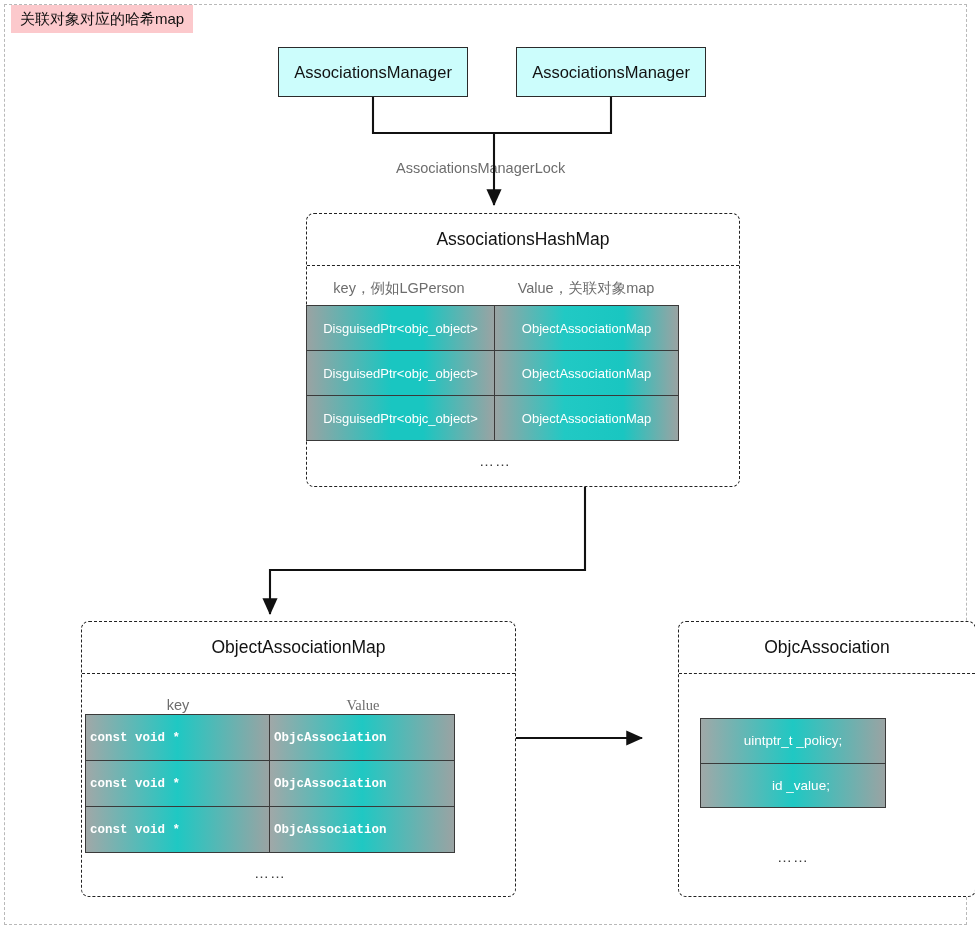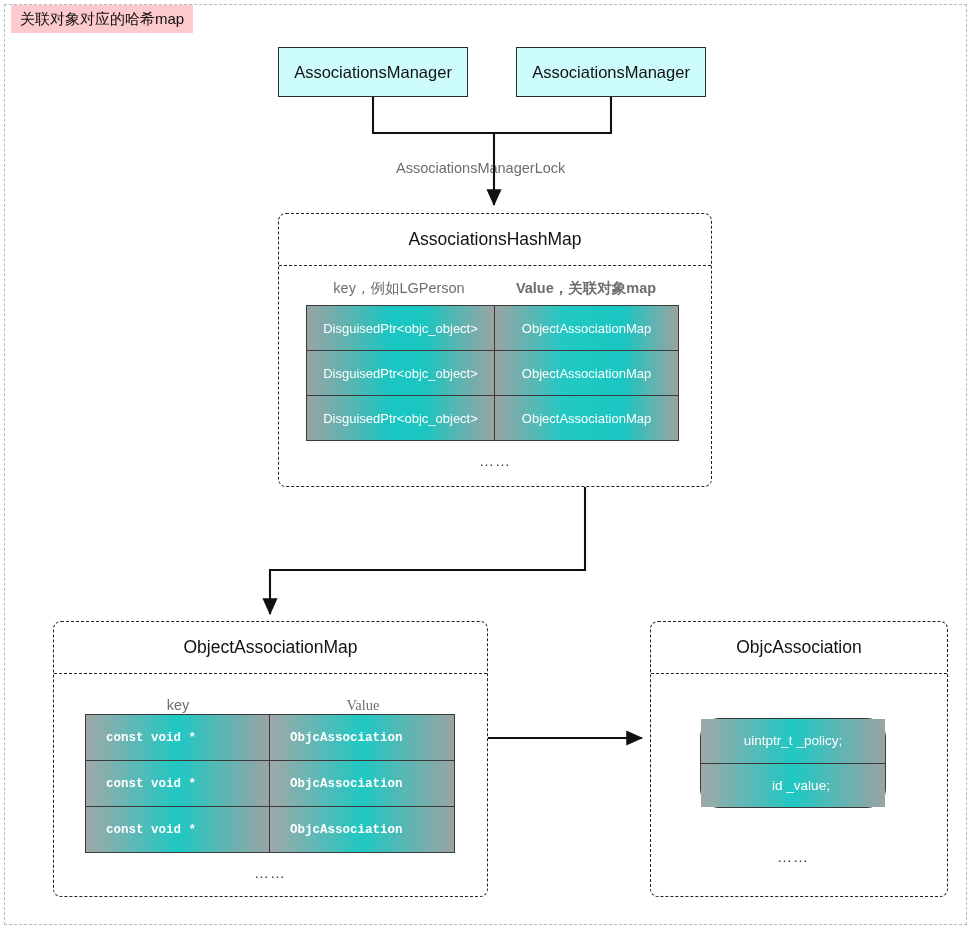--- a/index.html
+++ b/index.html
@@ -70,20 +70,21 @@
     white-space: nowrap;
   }
 
   
   .container-box {
     position: absolute;
     border: 1.6px dashed #222222;
     border-radius: 8px;
     box-sizing: border-box;
     background: #ffffff;
+    margin-left: 28px;
   }
   #hashmap-box  { left: 278px; top: 213px; width: 434px; height: 274px; }
   #oamap-box    { left: 53px;  top: 621px; width: 435px; height: 276px; }
   #objcassoc-box{ left: 650px; top: 621px; width: 298px; height: 276px; }
 
   .container-header {
     position: relative;
     height: 51px;
     border-bottom: 1.6px dashed #222222;
     display: flex;
@@ -122,21 +123,21 @@
   .cell + .cell { border-left: 1.4px solid #3a3a3a; }
 
   
   .grad-a { background: linear-gradient(90deg,#9aa3a3 0%, #19c6c1 45%, #19c6c1 62%, #9aa3a3 100%); }
   .grad-b { background: linear-gradient(90deg,#9aa3a3 0%, #21c9c4 38%, #19c6c1 70%, #9aa3a3 100%); }
   .grad-c { background: linear-gradient(90deg,#a0a8a8 0%, #1fc8c3 50%, #9aa3a3 100%); }
 
   .hm-cell { justify-content: center; font-size: 13px; }
   .mono-cell {
     justify-content: flex-start;
-    padding-left: 20px;
+    padding-left: 4px;
     font-family: "Liberation Mono", "DejaVu Sans Mono", monospace;
     font-size: 12.5px;
     font-weight: bold;
   }
   .assoc-cell { justify-content: center; font-size: 13.5px; }
 
   .ellipsis {
     position: absolute;
     font-size: 15px;
     color: #3a3a3a;
@@ -176,21 +177,21 @@
     <path d="M585,440 L585,570 L270,570 L270,614" fill="none" stroke="#111111" stroke-width="2.1" marker-end="url(#arrowhead)"></path>
 
     <path d="M455,738 L642,738" fill="none" stroke="#111111" stroke-width="2.1" marker-end="url(#arrowhead)"></path>
   </svg>
 
   <div id="hashmap-box" class="container-box">
     <div class="container-header">AssociationsHashMap</div>
   </div>
   <div class="col-headers" style="left:305px; top:279px; width:374px;">
     <span style="width:188px;">key，例如LGPerson</span>
-    <span style="width:186px;font-weight:bold;">Value，关联对象map</span>
+    <span style="width:186px;">Value，关联对象map</span>
   </div>
   <div class="grid" style="left:306px; top:305px; width:373px; height:136px;">
     <div class="grid-row">
       <div class="cell hm-cell grad-a" style="width:187px;">DisguisedPtr&lt;objc_object&gt;</div>
       <div class="cell hm-cell grad-b" style="flex:1;">ObjectAssociationMap</div>
     </div>
     <div class="grid-row">
       <div class="cell hm-cell grad-a" style="width:187px;">DisguisedPtr&lt;objc_object&gt;</div>
       <div class="cell hm-cell grad-b" style="flex:1;">ObjectAssociationMap</div>
     </div>
@@ -220,21 +221,21 @@
     <div class="grid-row">
       <div class="cell mono-cell grad-c" style="width:183px;">const void *</div>
       <div class="cell mono-cell grad-c" style="flex:1;">ObjcAssociation</div>
     </div>
   </div>
   <div class="ellipsis" style="left:230px; top:864px; width:80px;">……</div>
 
   <div id="objcassoc-box" class="container-box">
     <div class="container-header">ObjcAssociation</div>
   </div>
-  <div class="grid" style="left:700px; top:718px; width:186px; height:90px;border-radius:19px;">
+  <div class="grid" style="left:700px; top:718px; width:186px; height:90px;">
     <div class="grid-row">
       <div class="cell assoc-cell grad-c" style="flex:1;">uintptr_t _policy;</div>
     </div>
     <div class="grid-row">
       <div class="cell assoc-cell grad-c" style="flex:1;padding-left:16px;">id _value;</div>
     </div>
   </div>
   <div class="ellipsis" style="left:753px; top:848px; width:80px;">……</div>
 
 </div>

